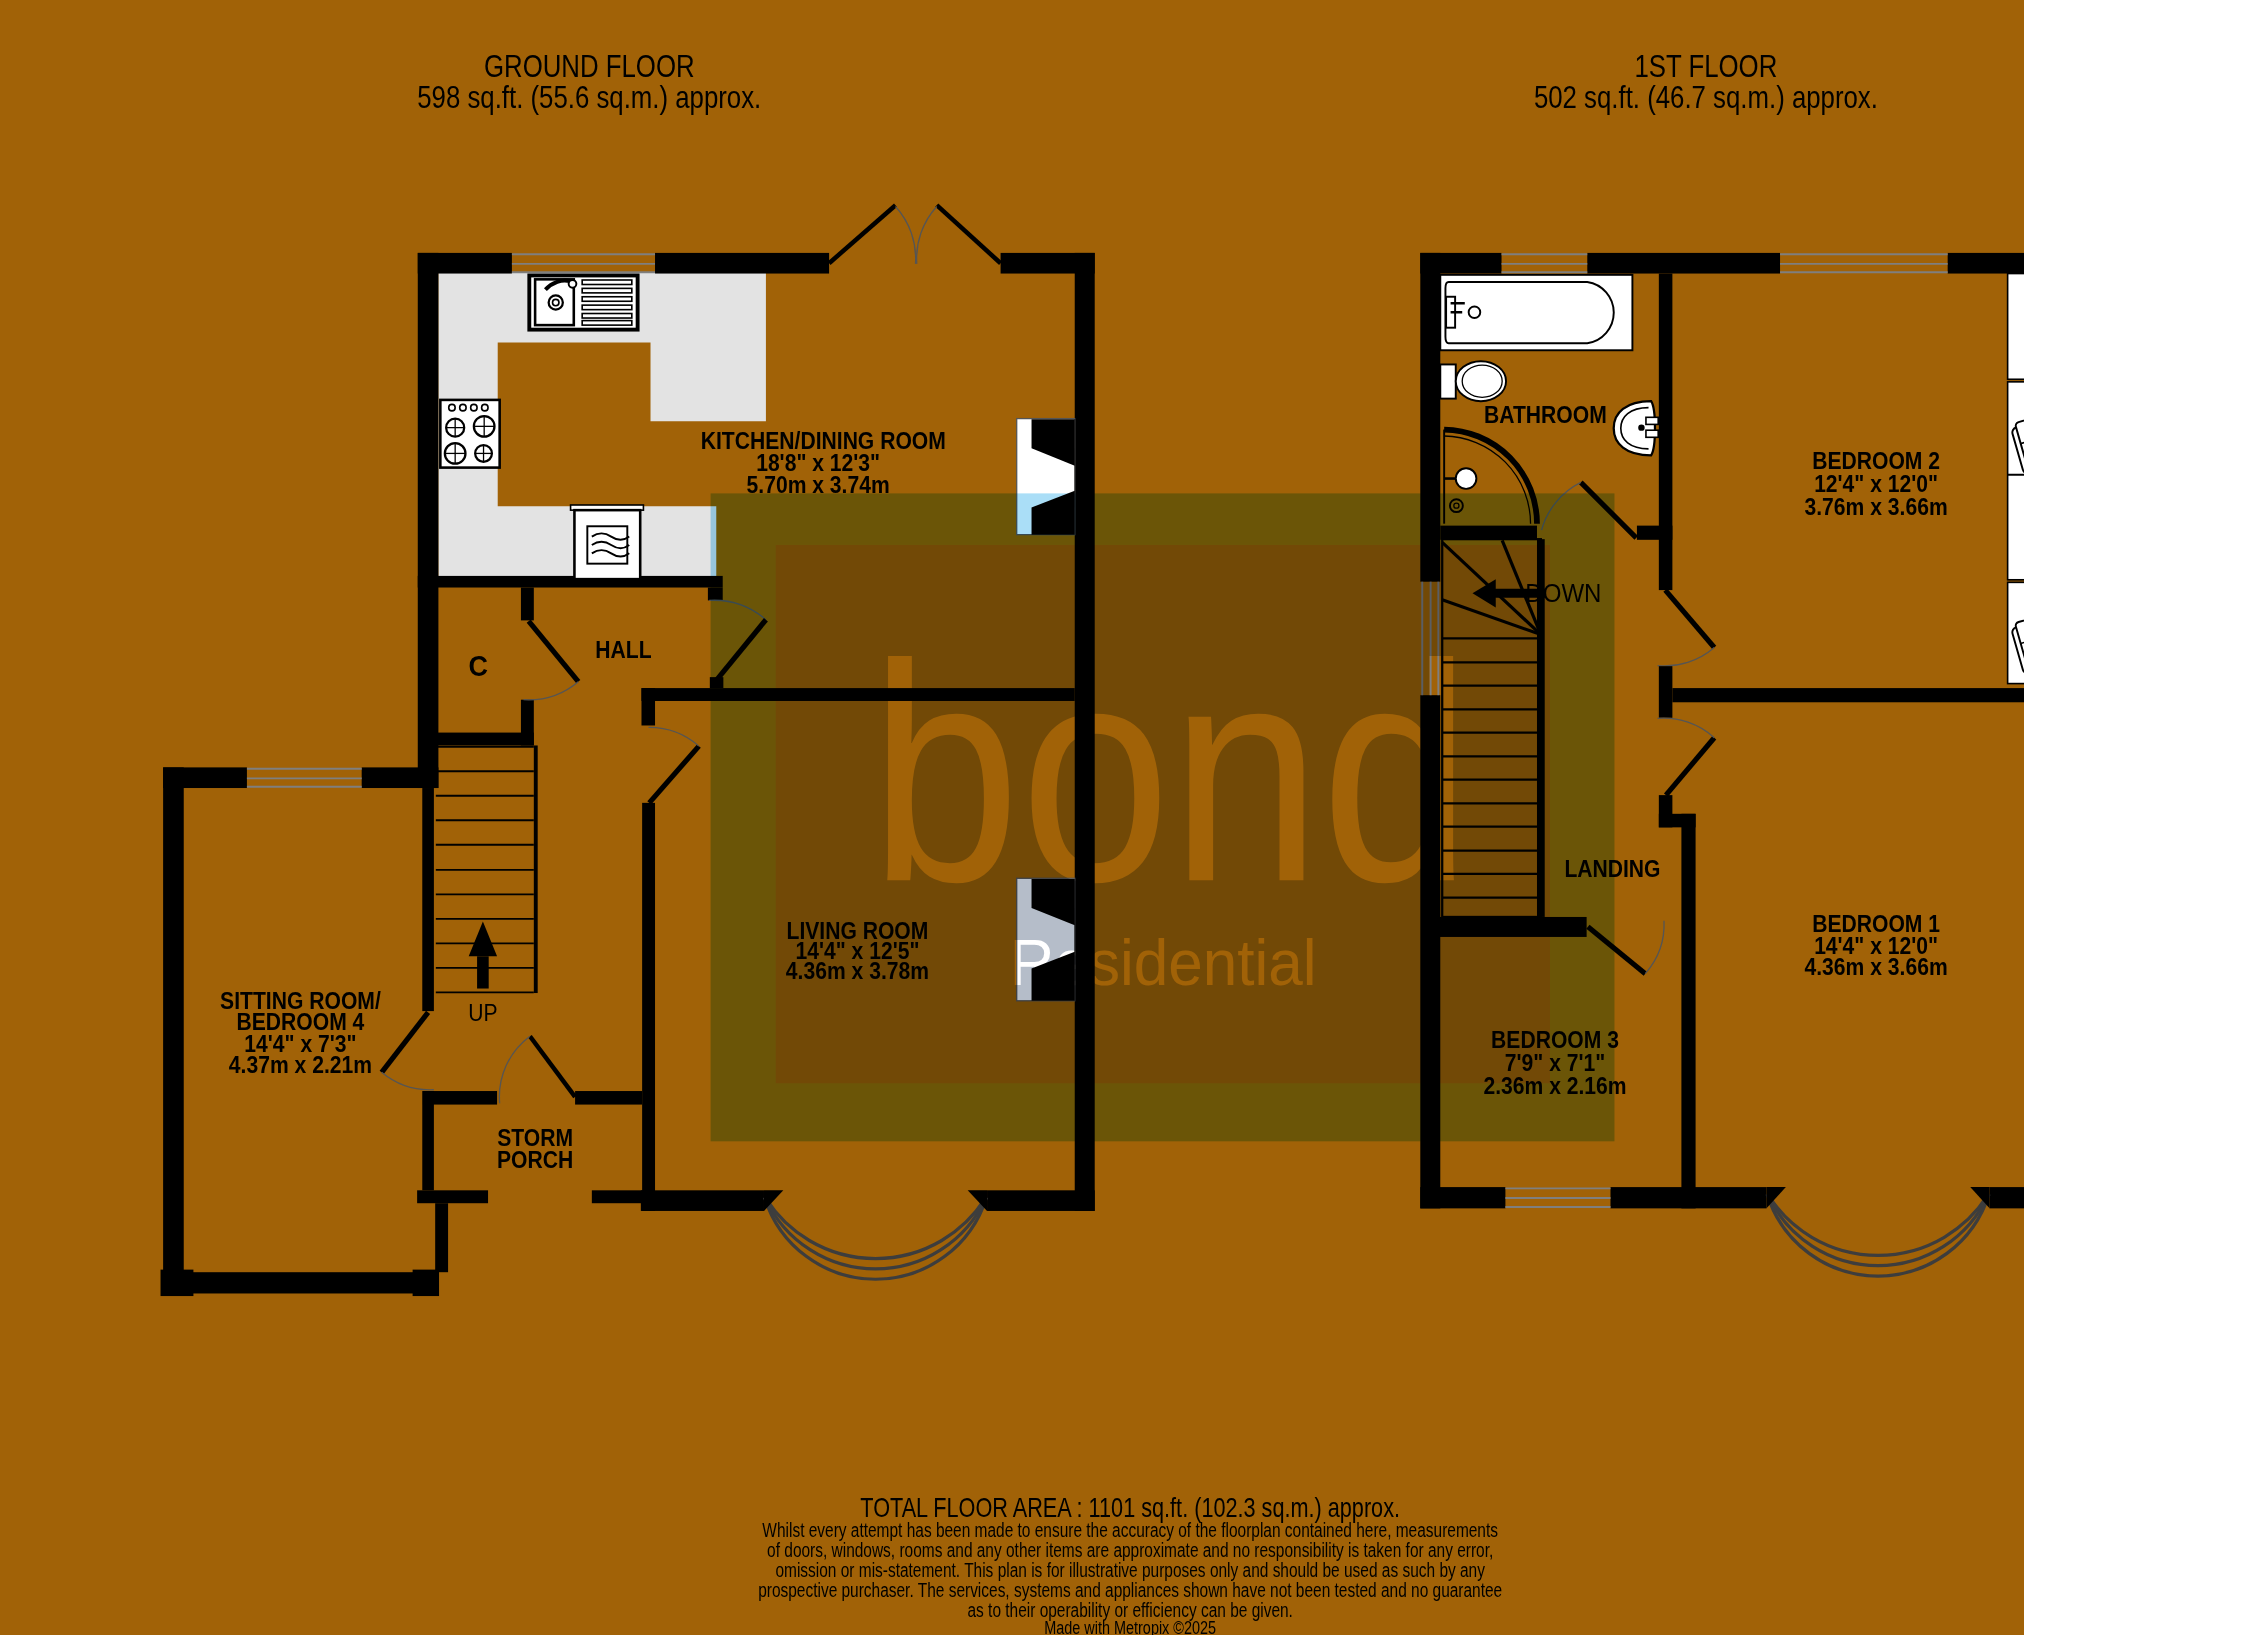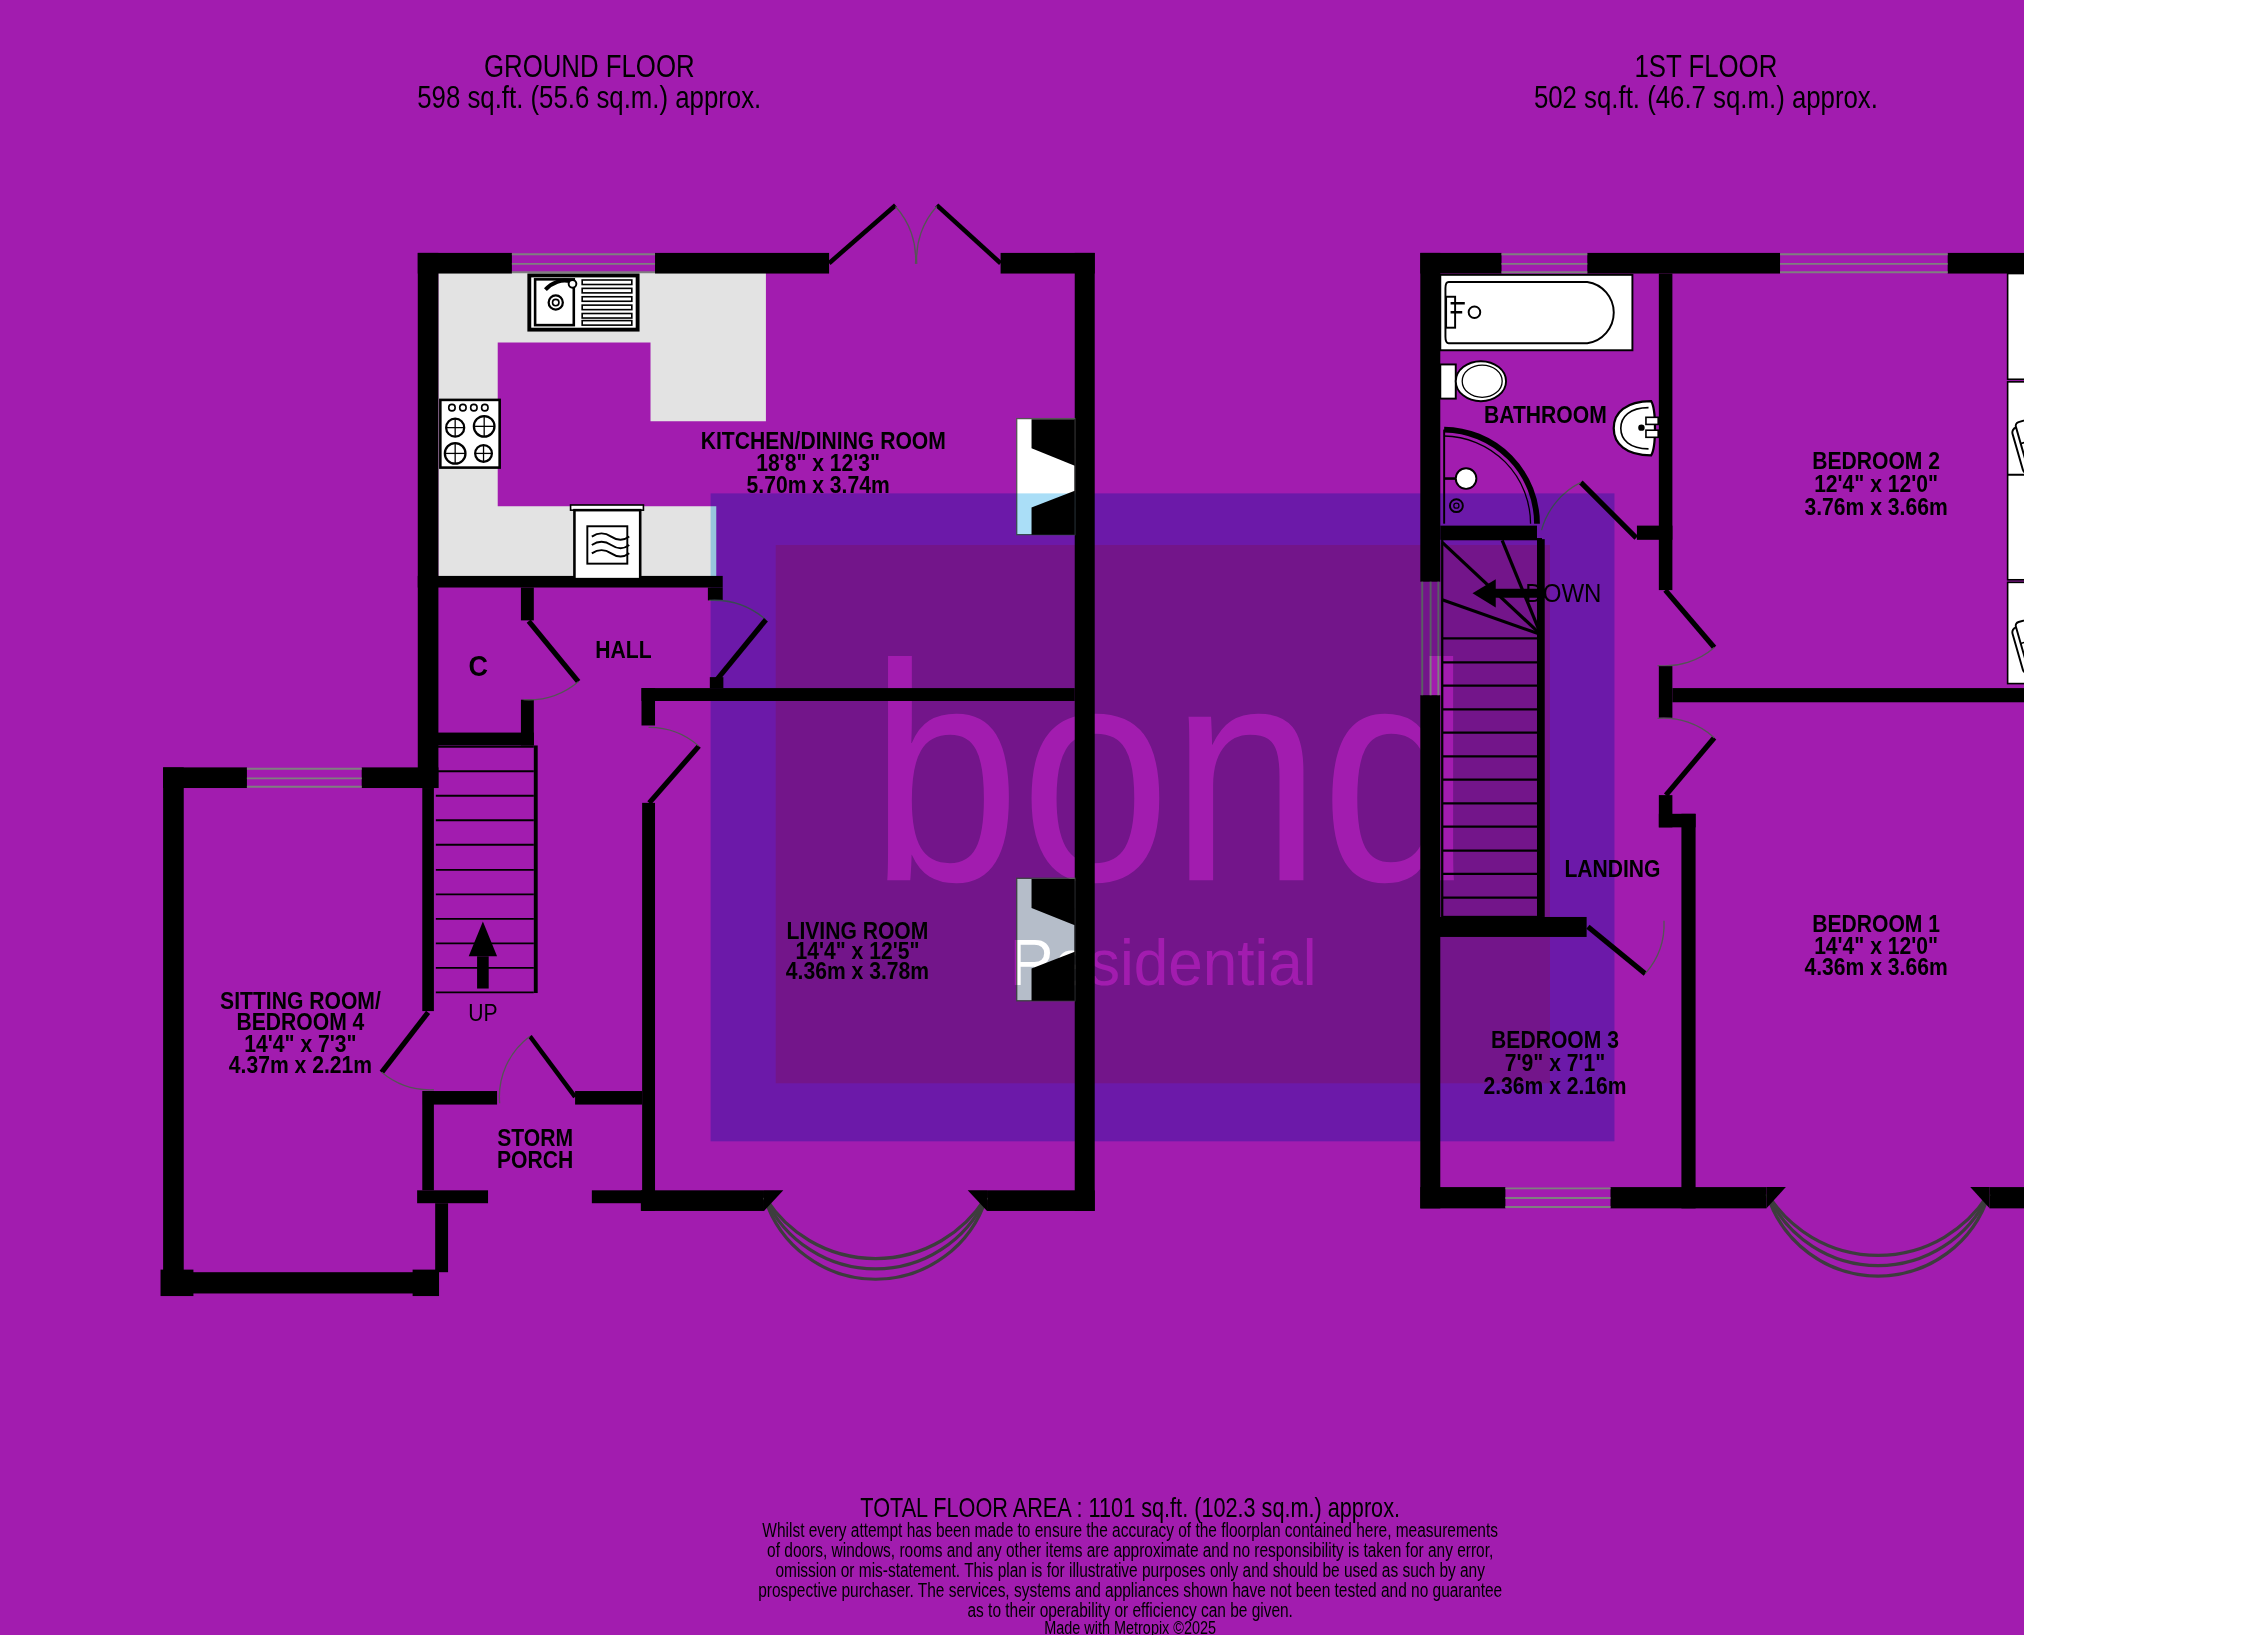--- a/index.html
+++ b/index.html
@@ -1,16 +1,16 @@
 <!DOCTYPE html>
 <html style="font-size:10.3px"><head>
 <meta charset="utf-8">
 <style>
   html,body{margin:0;padding:0;background:#fff;}
-  .page{position:relative;width:2024px;height:1636px;background:#a21caf;
+  .page{position:relative;width:2024px;height:1636px;background:#a16207;
         font-family:"Liberation Sans",sans-serif;overflow:hidden;}
   .plan{position:absolute;left:0;top:0;}
   .wm{position:absolute;left:0;top:0;width:2261px;height:1636px;mix-blend-mode:multiply;margin-left:33px;}
 </style>
 </head>
 <body>
 <div class="page">
 
 <svg class="plan" width="2261" height="1636" viewBox="0 0 3507 2537">
   <g id="texts-top" transform="scale(0.8,1)" font-size="50" text-anchor="middle" fill="#000">

